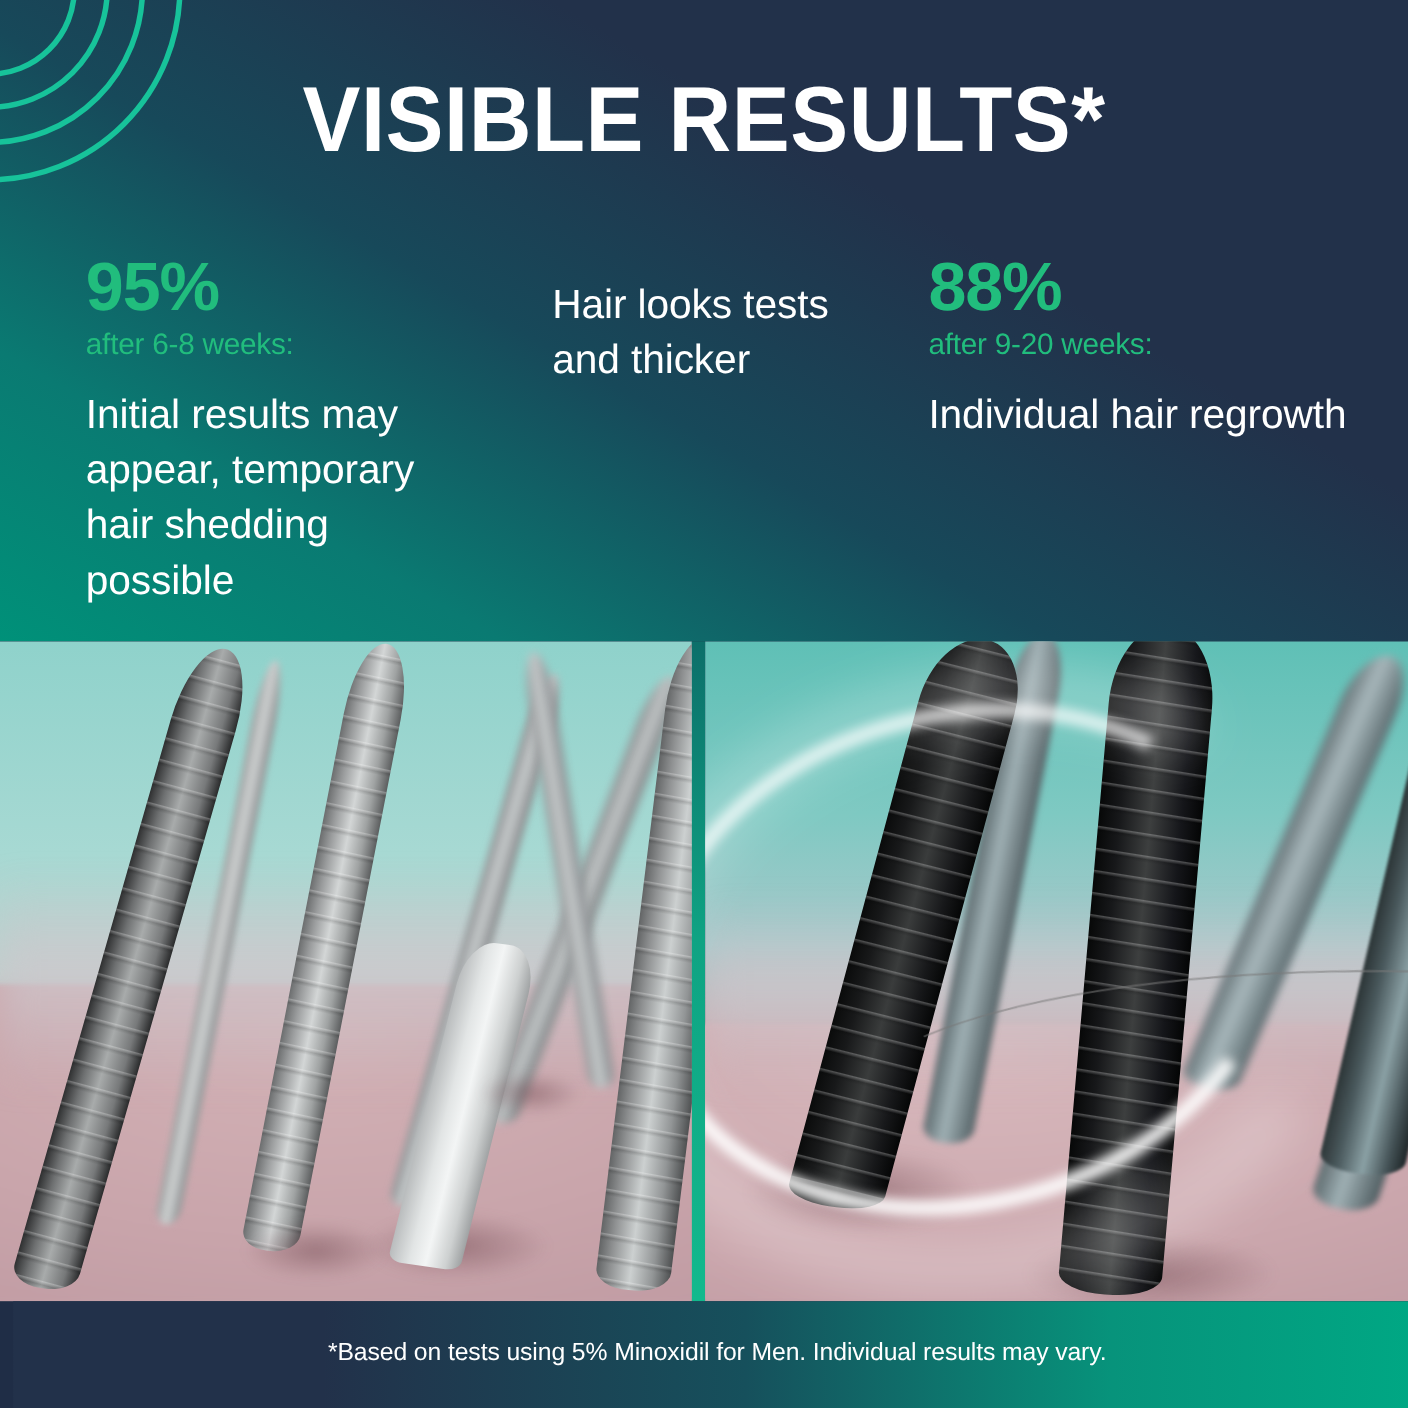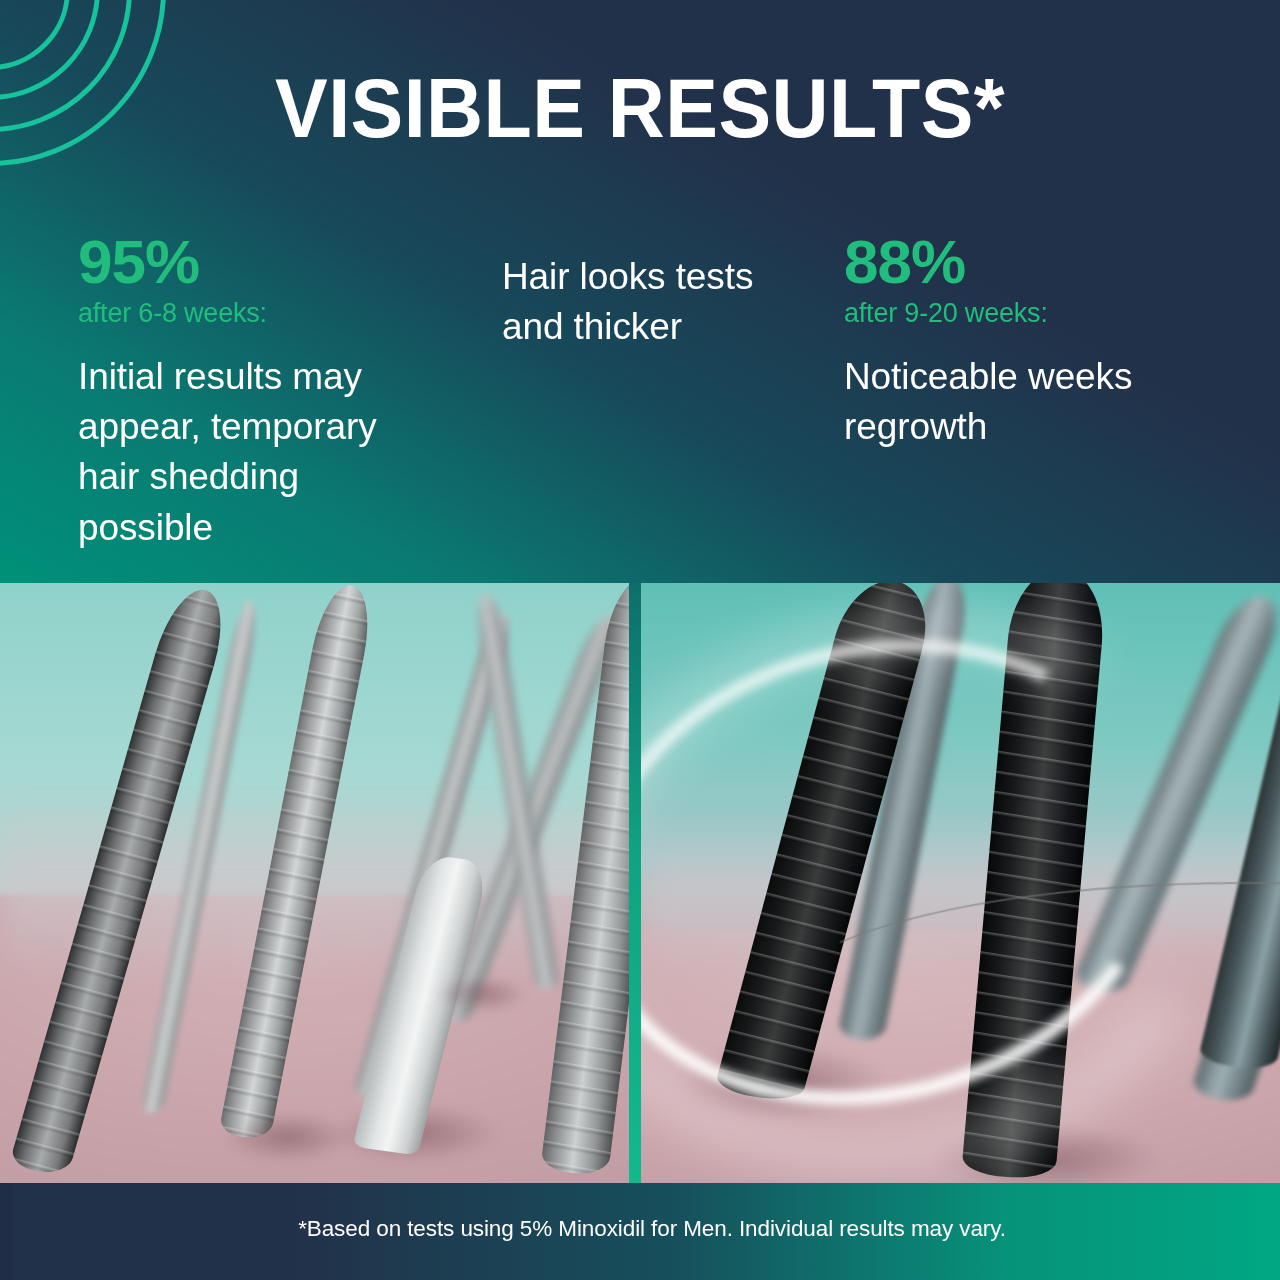--- a/index.html
+++ b/index.html
@@ -203,21 +203,21 @@
         <div class="stat-desc">Initial results may appear, temporary hair shedding possible</div>
       </div>
 
       <div class="stat c2">
         <div class="stat-desc">Hair looks tests and thicker</div>
       </div>
 
       <div class="stat c3">
         <div class="stat-pct">88%</div>
         <div class="stat-period">after 9-20 weeks:</div>
-        <div class="stat-desc">Noticeable weeks regrowth</div>
+        <div class="stat-desc">Individual hair regrowth</div>
       </div>
 
     </div>
   </div>
 
   <div class="panels">
 
     <div class="panel left">
       <div class="scene">
         <div class="scalp"></div>

